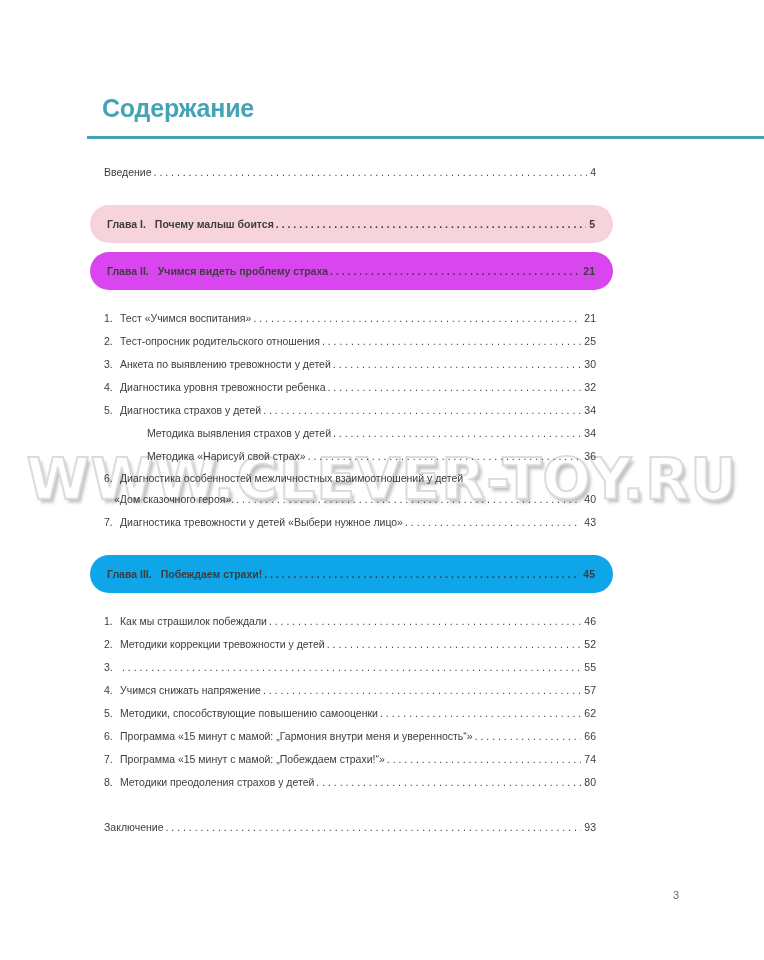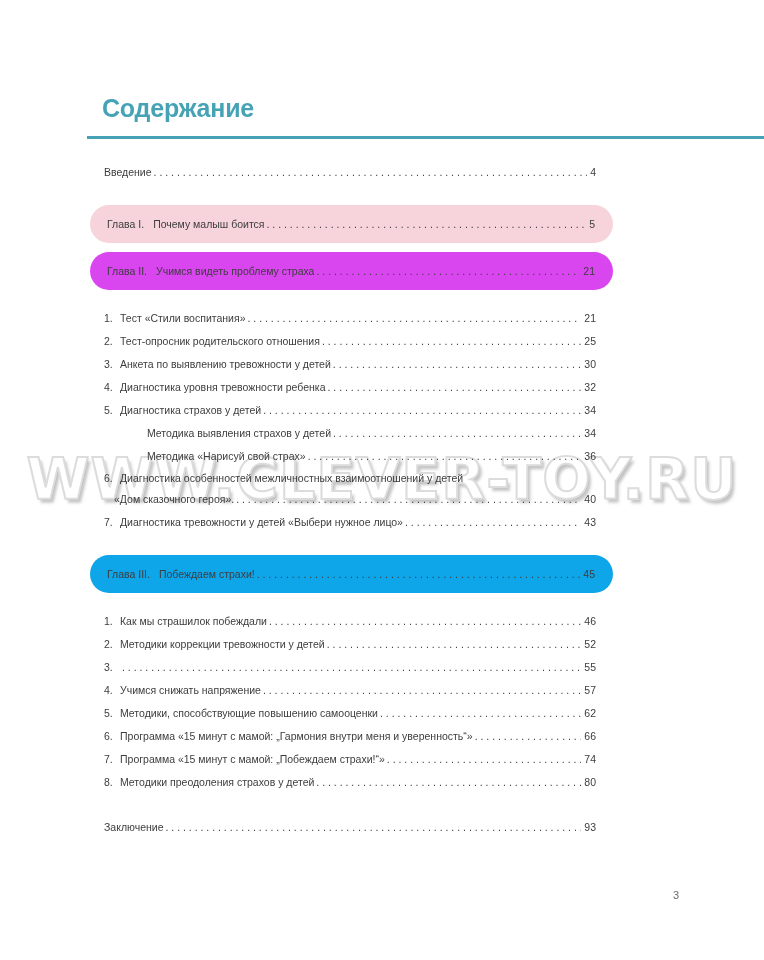--- a/index.html
+++ b/index.html
@@ -59,21 +59,21 @@
     content: ". . . . . . . . . . . . . . . . . . . . . . . . . . . . . . . . . . . . . . . . . . . . . . . . . . . . . . . . . . . . . . . . . . . . . . . . . . . . . . . . . . . . . . . . . . . . . . . . . . . . . . . . . . . . . . . . . . . . . . . .";
   }
   .pagenum { white-space: nowrap; flex: none; }
 
   .bar {
     display: flex; align-items: flex-end;
     height: 38px; line-height: 38px;
     border-radius: 19px;
     margin: 0 -17px 0 -14px;
     padding: 0 18px 0 17px;
-    font-weight: normal;
+    font-weight: bold;
   }
   .bar .prefix { margin-right: 9px; white-space: nowrap; }
 
   
   .watermark {
     position: absolute;
     left: -8px; right: -8px; top: 446px;
     text-align: center;
     font-family: "DejaVu Sans", sans-serif;
     font-weight: bold;
@@ -124,21 +124,21 @@
     <div class="row chapter sp-bargap">
       <div class="bar" style="background: #d946ef;">
         <span class="prefix">Глава II.</span>
         <span class="label">Учимся видеть проблему страха</span>
         <span class="dots"></span>
         <span class="pagenum">21</span>
       </div>
     </div>
     <div class="row item sp-afterbar">
       <span class="num">1.</span>
-      <span class="label">Тест «Стили воспитания»</span>
+      <span class="label">Тест «Учимся воспитания»</span>
       <span class="dots"></span>
       <span class="pagenum">21</span>
     </div>
     <div class="row item">
       <span class="num">2.</span>
       <span class="label">Тест-опросник родительского отношения</span>
       <span class="dots"></span>
       <span class="pagenum">25</span>
     </div>
     <div class="row item">

